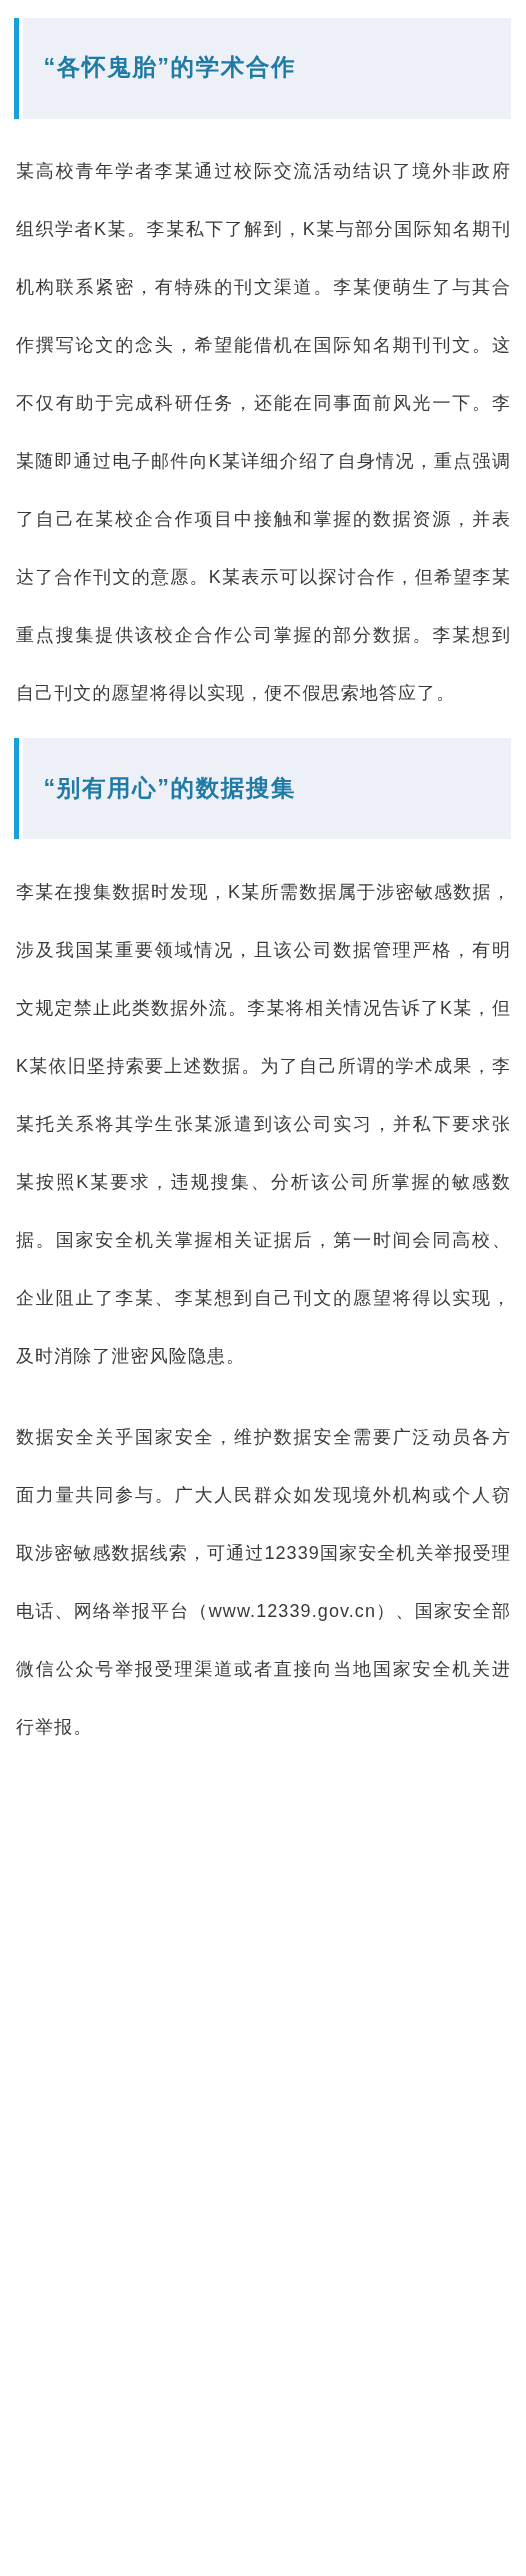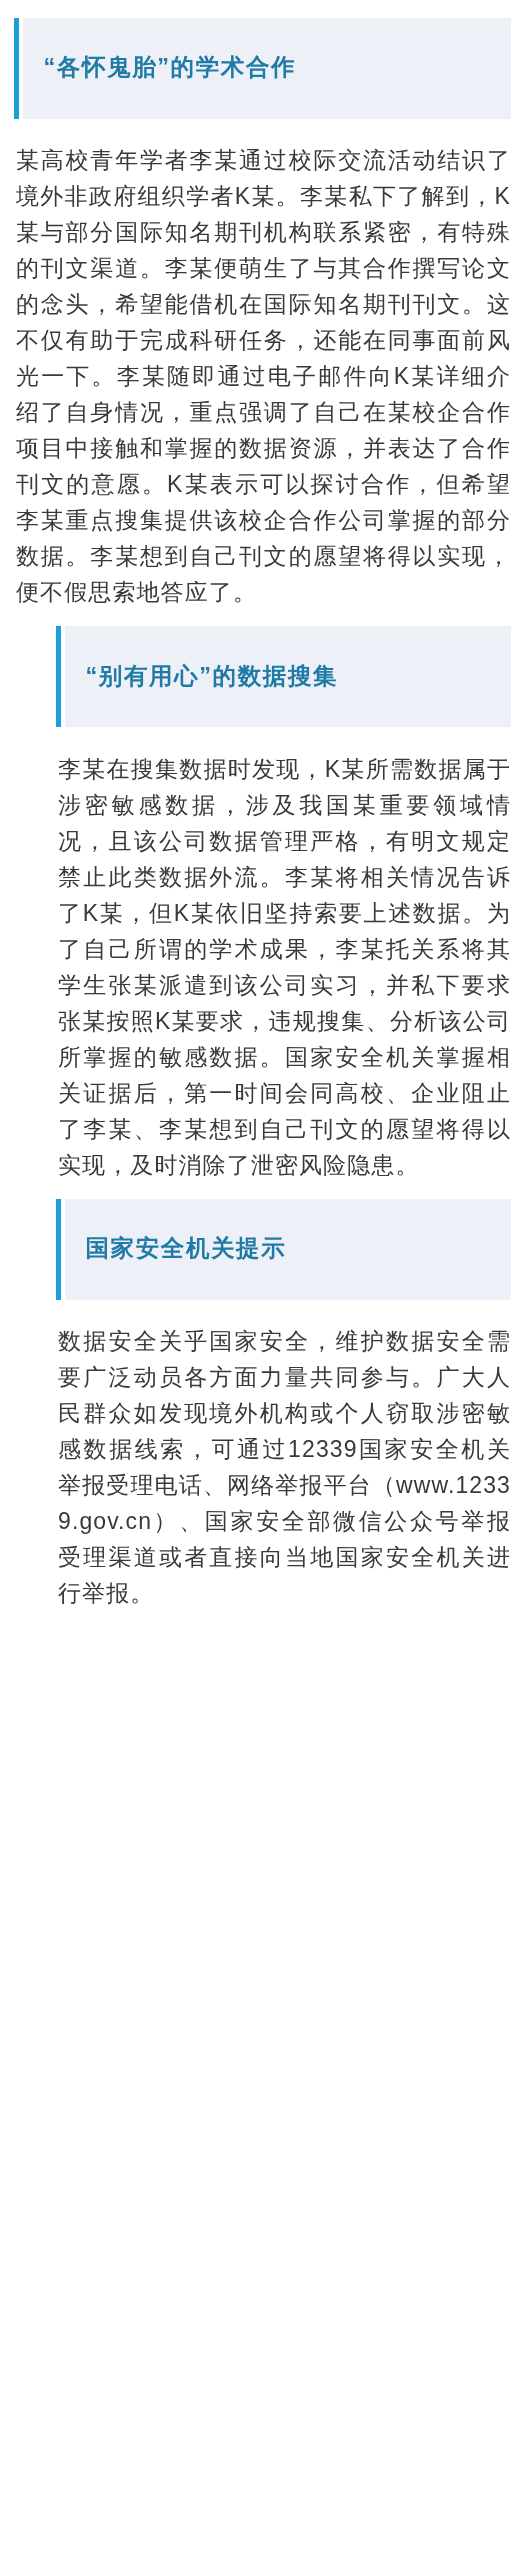--- a/index.html
+++ b/index.html
@@ -9,21 +9,21 @@
     font-family: "Liberation Sans", "DejaVu Sans", sans-serif;
   }
   .page {
     width: 527px;
     height: 1832px;
     box-sizing: border-box;
     padding-top: 17.6px;
     overflow: hidden;
     background: var(--page-bg, #ffffff);
   }
-  .section + .section { margin-top: 16px; padding-left: 42px; }
+  .section + .section { margin-top: 16px; }
   .section-header {
     margin-left: 14.4px;
     margin-right: 16px;
     height: 101px;
     display: flex;
     align-items: stretch;
   }
   .accent-bar {
     flex: 0 0 4.3px;
     width: 4.3px;
@@ -40,22 +40,22 @@
     margin: 0;
     padding-left: 20px;
     font-size: 23.5px;
     line-height: 1.1;
     font-weight: 700;
     letter-spacing: 1.6px;
     color: var(--heading-color, #1f7ba6);
   }
   .para {
     margin: 23.5px 16px 0 16px;
-    font-size: 23px;
-    line-height: 36px;
+    font-size: 18px;
+    line-height: 58px;
     letter-spacing: 1.1px;
     text-align: justify;
     color: var(--body-text, #393939);
     word-break: break-all;
   }
   .para + .para { margin-top: 25px; }
 </style>
 </head>
 <body>
 
@@ -75,23 +75,17 @@
     <div class="section-header">
       <span class="accent-bar"></span>
       <div class="header-box">
         <h2 class="section-title">“别有用心”的数据搜集</h2>
       </div>
     </div>
     <p class="para">李某在搜集数据时发现，K某所需数据属于涉密敏感数据，涉及我国某重要领域情况，且该公司数据管理严格，有明文规定禁止此类数据外流。李某将相关情况告诉了K某，但K某依旧坚持索要上述数据。为了自己所谓的学术成果，李某托关系将其学生张某派遣到该公司实习，并私下要求张某按照K某要求，违规搜集、分析该公司所掌握的敏感数据。国家安全机关掌握相关证据后，第一时间会同高校、企业阻止了李某、李某想到自己刊文的愿望将得以实现，及时消除了泄密风险隐患。</p>
   </div>
 
   <div class="section">
-    <div class="section-header">
-      <span class="accent-bar"></span>
-      <div class="header-box">
-        <h2 class="section-title">国家安全机关提示</h2>
-      </div>
-    </div>
     <p class="para">数据安全关乎国家安全，维护数据安全需要广泛动员各方面力量共同参与。广大人民群众如发现境外机构或个人窃取涉密敏感数据线索，可通过12339国家安全机关举报受理电话、网络举报平台（www.12339.gov.cn）、国家安全部微信公众号举报受理渠道或者直接向当地国家安全机关进行举报。</p>
   </div>
 
 </div>
 
 
 </body></html>

